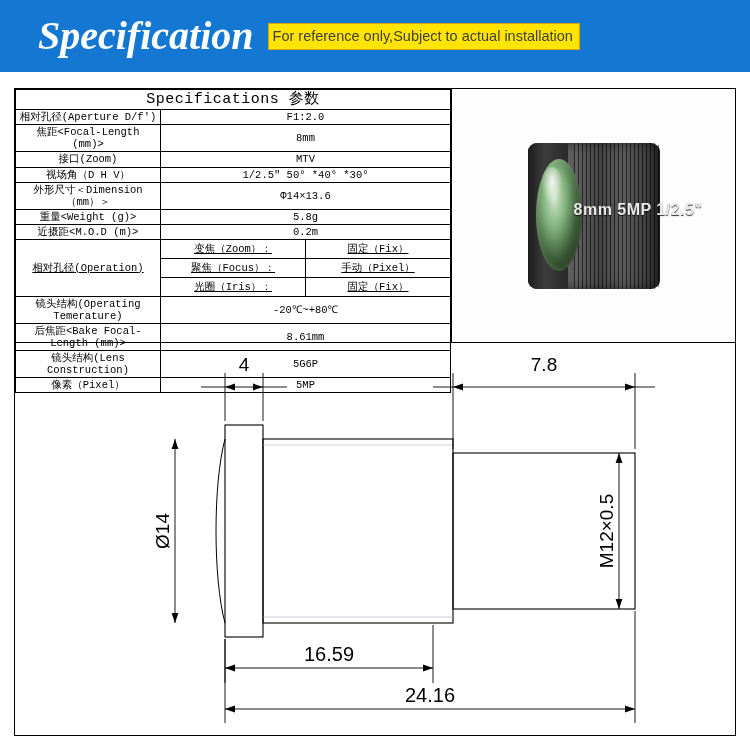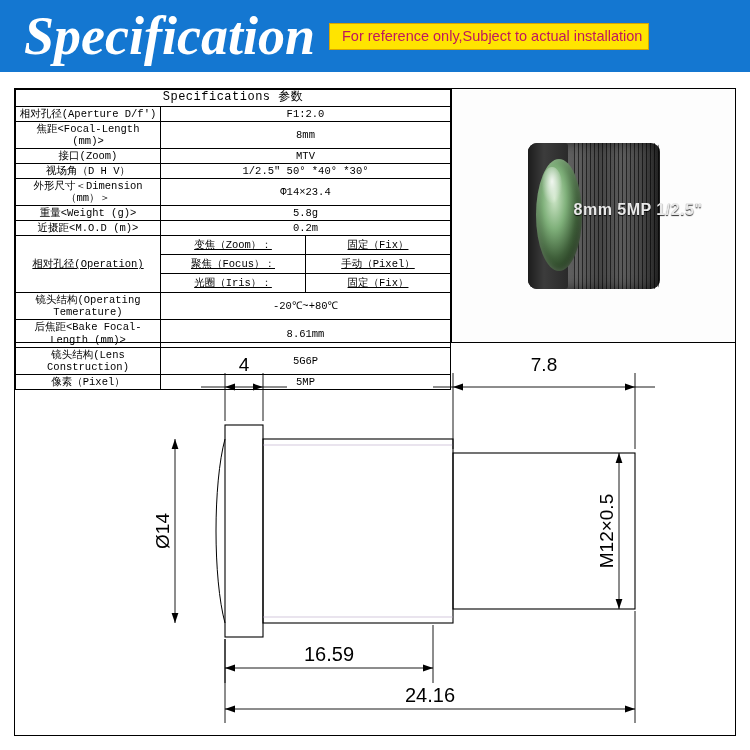--- a/index.html
+++ b/index.html
@@ -24,34 +24,34 @@
     height: 72px;
     background: #1477d1;
     display: flex;
     align-items: center;
   }
   .banner-title {
     color: #ffffff;
     font-family: "Liberation Serif", serif;
     font-weight: bold;
     font-style: italic;
-    font-size: 54px;
+    font-size: 40px;
     letter-spacing: 0px;
-    margin-left: 24px;
+    margin-left: 38px;
     line-height: 1;
     white-space: nowrap;
   }
   .banner-note {
     margin-left: 14px;
     background: #ffe400;
     border: 1px solid #d8a400;
-    color: #be185d;
+    color: #404040;
     font-family: "Liberation Sans", sans-serif;
     font-size: 14.5px;
-    padding: 4px 6px 5px 12px;
+    padding: 4px 6px 5px 4px;
     white-space: nowrap;
   }
 
   
   .sheet {
     position: absolute;
     left: 14px;
     top: 88px;
     width: 722px;
     height: 648px;
@@ -85,21 +85,21 @@
     padding: 1px 3px;
     text-align: center;
     vertical-align: middle;
     line-height: 1.15;
   }
   table.spec td.label {
     width: 196px;
     margin-top: 35px;
   }
   table.spec td.hdr {
-    font-size: 12px;
+    font-size: 15px;
     letter-spacing: 0.5px;
   }
   table.spec td.sub {
     width: 118px;
   }
   .op-row td {
     height: 16px;
     text-decoration: underline;
   }
 
@@ -224,21 +224,21 @@
       <tr>
         <td class="label">接口(Zoom)</td>
         <td colspan="2">MTV</td>
       </tr>
       <tr>
         <td class="label">视场角（D H V）</td>
         <td colspan="2">1/2.5" 50° *40° *30°</td>
       </tr>
       <tr>
         <td class="label">外形尺寸＜Dimension（mm）＞</td>
-        <td colspan="2">Φ14×23.4</td>
+        <td colspan="2">Φ14×13.6</td>
       </tr>
       <tr>
         <td class="label">重量&lt;Weight (g)&gt;</td>
         <td colspan="2">5.8g</td>
       </tr>
       <tr>
         <td class="label">近摄距&lt;M.O.D (m)&gt;</td>
         <td colspan="2">0.2m</td>
       </tr>
 

